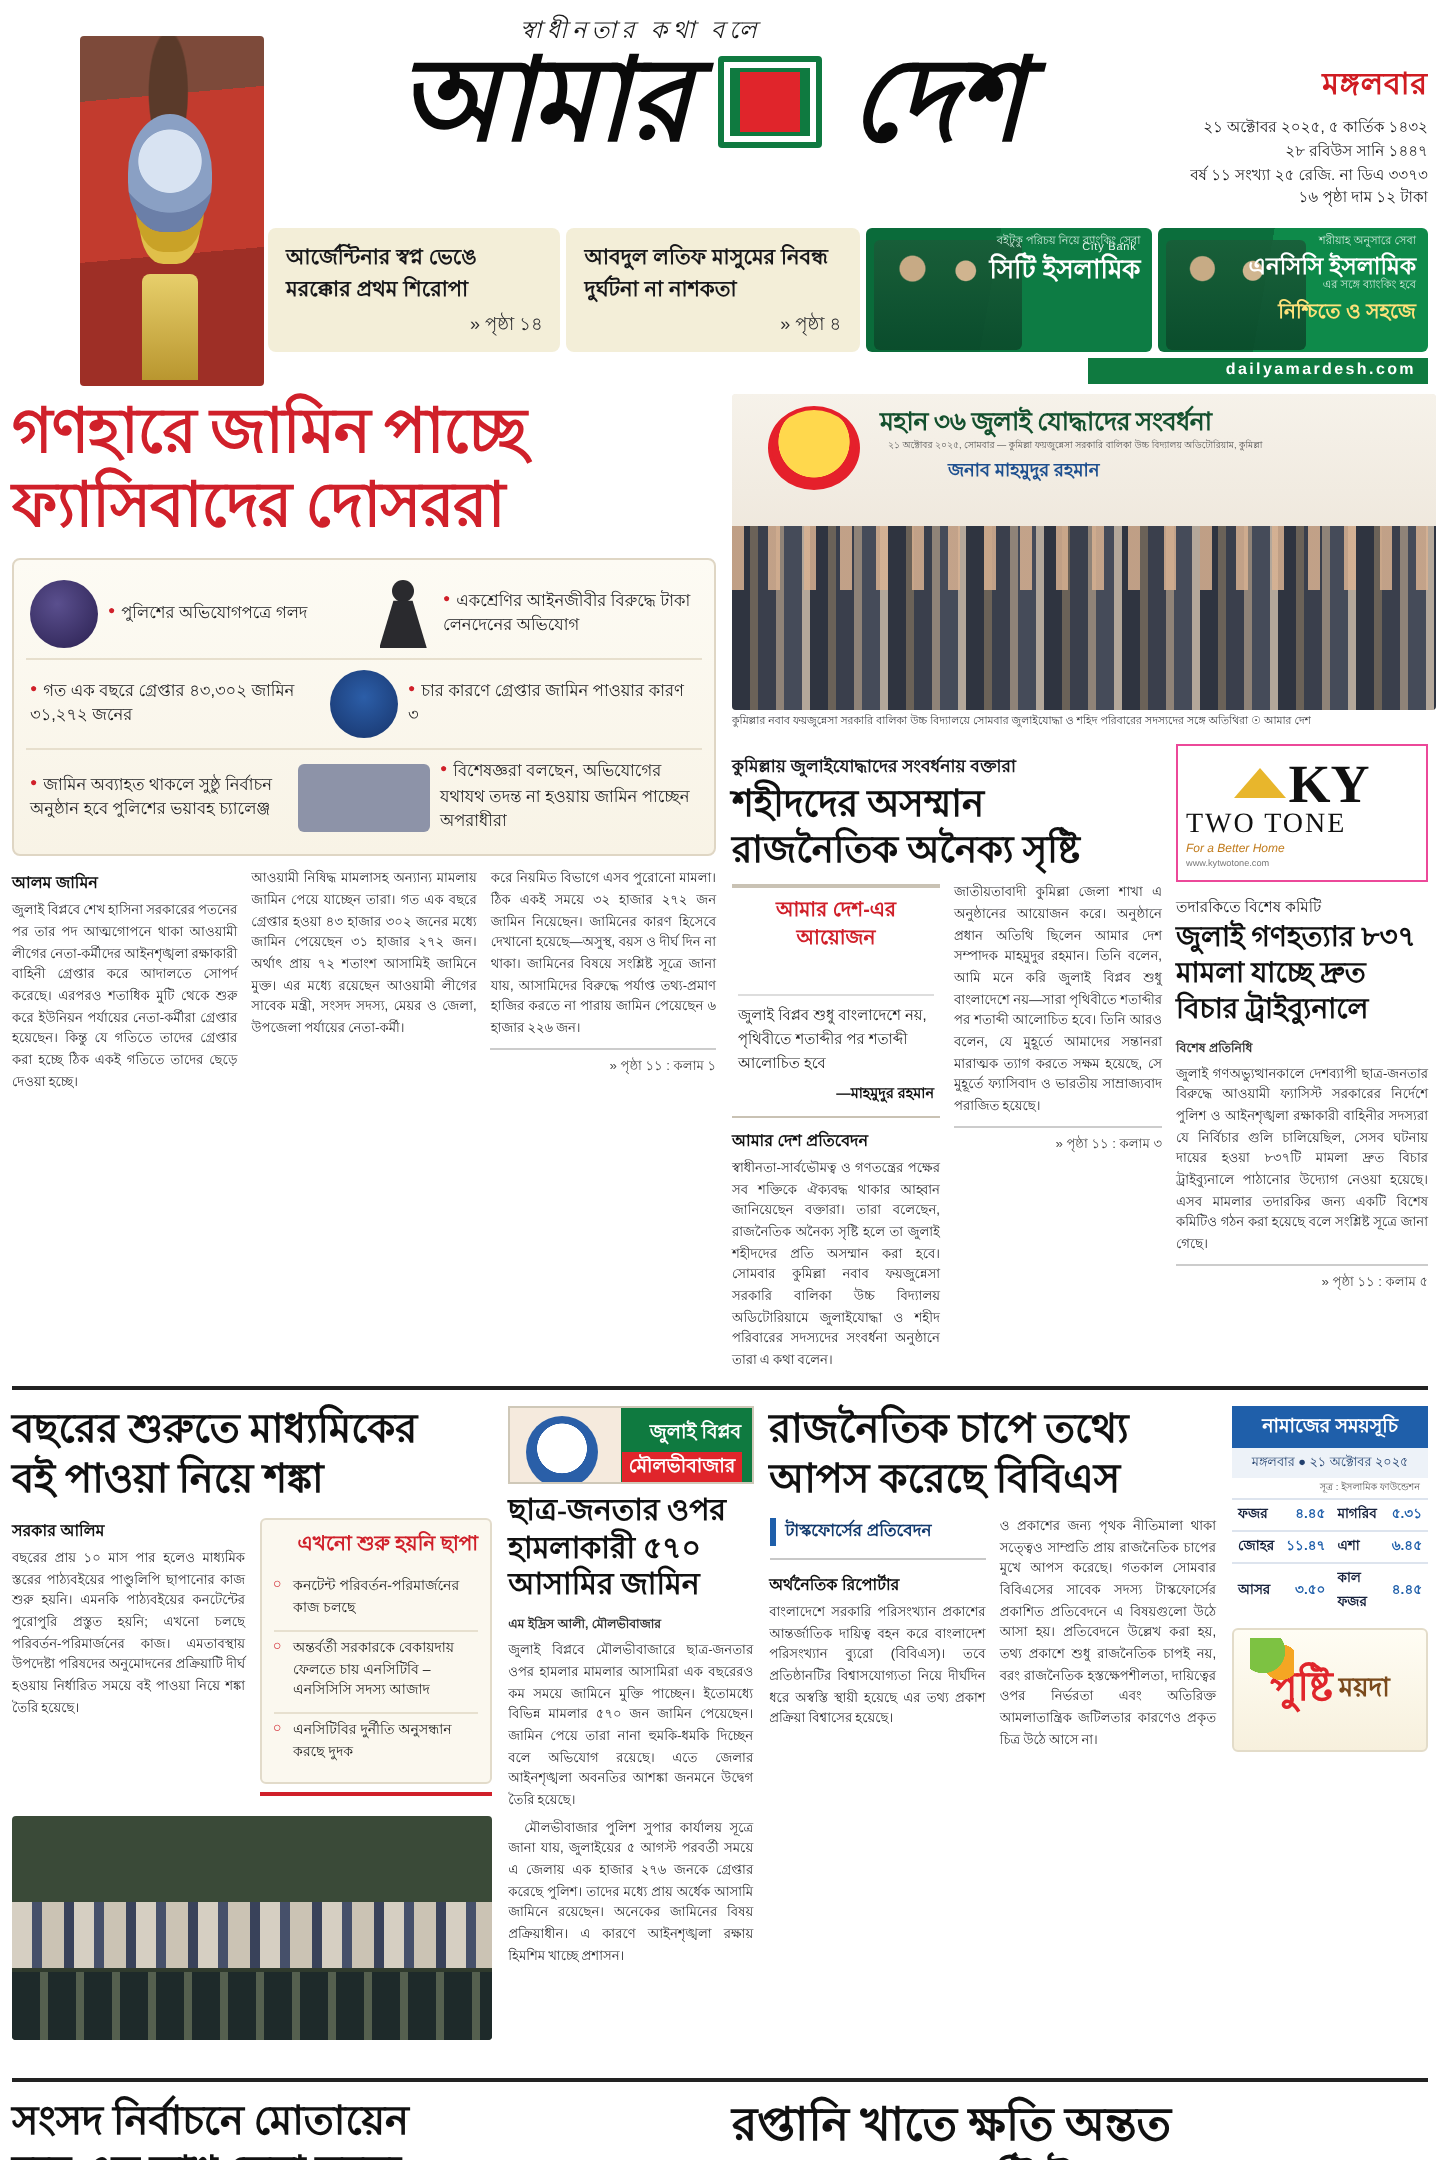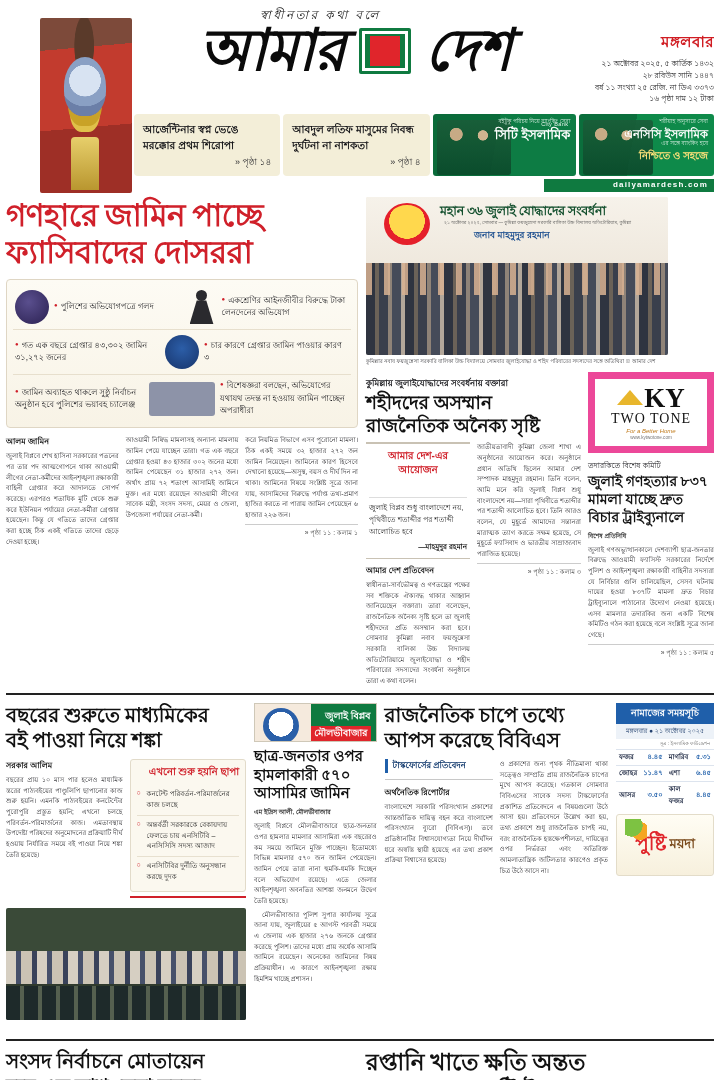--- a/index.html
+++ b/index.html
@@ -135,21 +135,21 @@
   .lcol { flex: 1; }
   .kicker { font-size: 8px; font-weight: 700; color: #111; margin-bottom: 3px; }
   .body-txt {
     font-size: 6.6px; line-height: 1.62; text-align: justify; color: #2a2a2e;
     word-spacing: -0.3px;
   }
   .jump { font-size: 6.6px; text-align: right; color: #444; margin-top: 3px; border-top: 1px solid #ccc; padding-top:2px;}
 
   
   .photo-main {
-    width: 302px; height: 158px; border-radius: 2px; overflow: hidden; position: relative;
+    width: 352px; height: 158px; border-radius: 2px; overflow: hidden; position: relative;
     background: linear-gradient(#efe9e0 0 28%, #cfc6ba 28% 100%);
   }
   .photo-main .banner {
     position:absolute; left:0; right:0; top:0; height: 44%;
     background: linear-gradient(#f6f2ea,#efe8dd);
   }
   .photo-main .bantxt{
     position:absolute; left: 74px; top: 5px; font-family:"Liberation Serif",serif;
     font-size: 12.5px; font-weight:700; color:#14502e; letter-spacing:-.2px;
   }
@@ -185,21 +185,21 @@
   .quotebox {
     border-top: 2px solid #c9c2b4; border-bottom: 1px solid #c9c2b4; padding: 5px 3px;
   }
   .quotebox .qt { text-align:center; font-size:10px; font-weight:700; color:#d0202a; line-height:1.4;}
   .quotebox .qb { font-size: 7.4px; line-height:1.6; color:#222; margin-top:20px; border-top:1px solid #ddd; padding-top:4px;}
   .quotebox .qa { font-size: 7.2px; text-align:right; font-weight:700; margin-top:3px;}
 
   
   .rail { width: 126px; }
   .ad-ky {
-    border: 7px solid #ec4899; background:#fff; text-align:center; padding: 7px 4px 6px;
+    border: 1px solid #ec4899; background:#fff; padding: 7px 4px 6px;
   }
   .ky-top { display:flex; align-items:center; justify-content:center; gap:1px;}
   .ky-house { width:0;height:0;border-left:13px solid transparent;border-right:13px solid transparent;border-bottom:15px solid #e8b62c;}
   .ky-k { font-family:"Liberation Serif",serif; font-size:27px; font-weight:700; line-height:.9; color:#111;}
   .ky-sub { font-family:"Liberation Serif",serif; font-size:14px; letter-spacing:1px; color:#111; margin-top:1px;}
   .ky-tag { font-size:6px; color:#c07a1a; font-style:italic; margin-top:1px;}
   .ky-url { font-size:4.6px; color:#777; margin-top:1px;}
 
   .rail-kicker{ font-size:7.6px; color:#1b1b1f; margin-top:6px;}
   .rail-head{ font-family:"Liberation Serif",serif; font-size:14px; font-weight:700; line-height:1.28; color:#111; margin-top:1px;}

